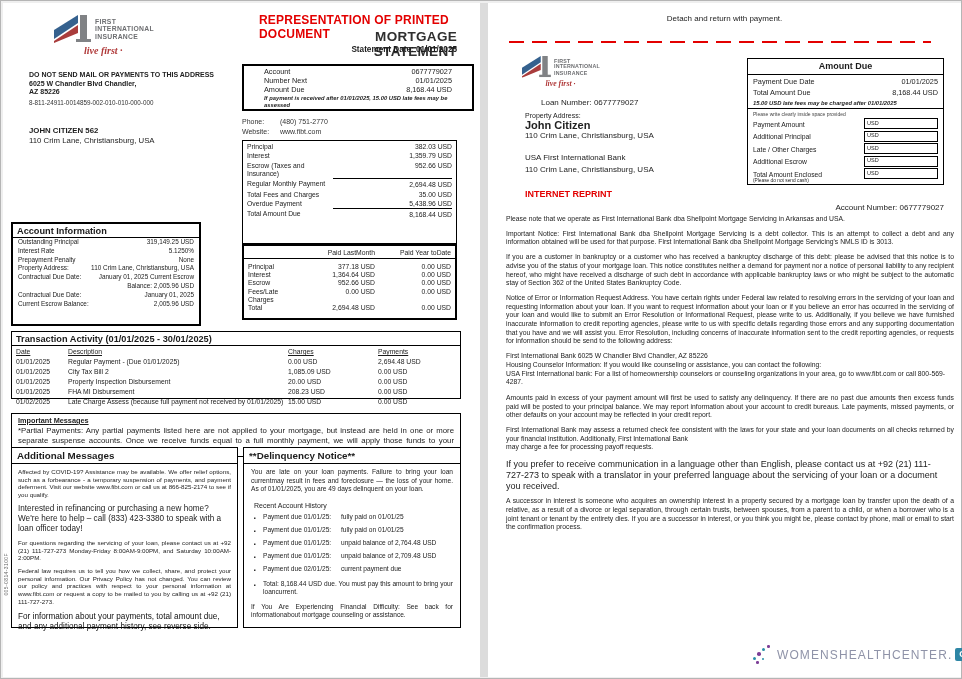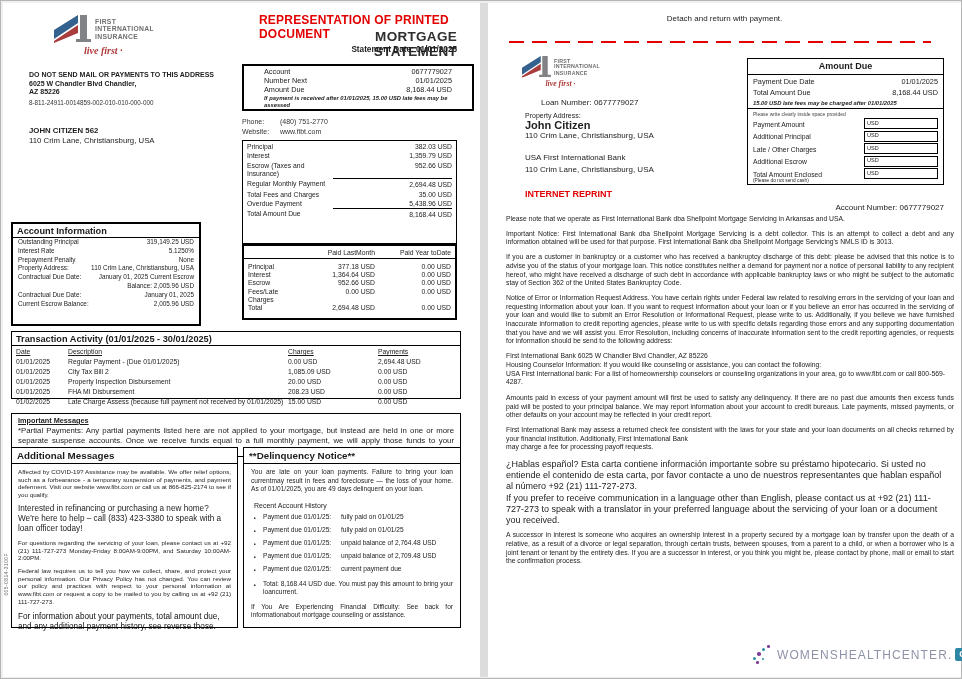--- a/index.html
+++ b/index.html
@@ -353,21 +353,21 @@
     <div class="imp-body">*Partial Payments: Any partial payments listed here are not applied to your mortgage, but instead are held in one or more separate suspense accounts. Once we receive funds equal to a full monthly payment, we will apply those funds to your mortgage.</div>
   </div>
 
   <div class="bx add-box">
     <div class="add-title">Additional Messages</div>
     <div class="add-body">
       <div class="sm">Affected by COVID-19? Assistance may be available. We offer relief options, such as a forbearance - a temporary suspension of payments, and payment deferment. Visit our website www.fibt.com or call us at 866-825-2174 to see if you qualify.</div>
       <div class="md">Interested in refinancing or purchasing a new home? We're here to help – call (833) 423-3380 to speak with a loan officer today!</div>
       <div class="sm">For questions regarding the servicing of your loan, please contact us at +92 (21) 111-727-273 Monday-Friday 8:00AM-9:00PM, and Saturday 10:00AM-2:00PM.</div>
       <div class="sm">Federal law requires us to tell you how we collect, share, and protect your personal information. Our Privacy Policy has not changed. You can review our policy and practices with respect to your personal information at www.fibt.com or request a copy to be mailed to you by calling us at +92 (21) 111-727-273.</div>
-      <div class="md last">For information about your payments, total amount due, and any additional payment history, see reverse those.</div>
+      <div class="md last">For information about your payments, total amount due, and any additional payment history, see reverse side.</div>
     </div>
   </div>
 
   <div class="bx del-box">
     <div class="del-title">**Delinquency Notice**</div>
     <div class="del-body">
       <div class="del-intro">You are late on your loan payments. Failure to bring your loan currentmay result in fees and foreclosure — the loss of your home. As of 01/01/2025, you are 49 days delinquent on your loan.</div>
       <div class="del-hist">Recent Account History</div>
       <div>
 
@@ -488,21 +488,20 @@
     <p>Please note that we operate as First International Bank dba Shellpoint Mortgage Servicing in Arkansas and USA.</p>
     <p>Important Notice: First International Bank dba Shellpoint Mortgage Servicing is a debt collector. This is an attempt to collect a debt and any information obtained will be used for that purpose. First International Bank dba Shellpoint Mortgage Servicing's NMLS ID is 3013.</p>
     <p>If you are a customer in bankruptcy or a customer who has received a bankruptcy discharge of this debt: please be advised that this notice is to advise you of the status of your mortgage loan. This notice constitutes neither a demand for payment nor a notice of personal liability to any recipient hereof, who might have received a discharge of such debt in accordance with applicable bankruptcy laws or who might be subject to the automatic stay of Section 362 of the United States Bankruptcy Code.</p>
     <p>Notice of Error or Information Request Address. You have certain rights under Federal law related to resolving errors in the servicing of your loan and requesting information about your loan. If you want to request information about your loan or if you believe an error has occurred in the servicing of your loan and would like to submit an Error Resolution or Informational Request, please write to us. Additionally, if you believe we have furnished inaccurate information to credit reporting agencies, please write to us with specific details regarding those errors and any supporting documentation that you have and we will assist you. Error Resolution, including concerns of inaccurate information sent to the credit reporting agencies, or requests for information should be send to the following address:</p>
     <p class="nj">First International Bank 6025 W Chandler Blvd Chandler, AZ 85226</p>
     <p class="nj">Housing Counselor Information: If you would like counseling or assistance, you can contact the following:</p>
     <p class="nj-end">USA First International bank: For a list of homeownership counselors or counseling organizations in your area, go to www.fibt.com or call 800-569-4287.</p>
     <p>Amounts paid in excess of your payment amount will first be used to satisfy any delinquency. If there are no past due amounts then excess funds paid will be posted to your principal balance. We may report information about your account to credit bureaus. Late payments, missed payments, or other defaults on your account may be reflected in your credit report.</p>
     <p class="half">First International Bank may assess a returned check fee consistent with the laws for your state and your loan documents on all checks returned by your financial institution. Additionally, First International Bank</p>
     <p class="nj-end">may charge a fee for processing payoff requests.</p>
-    <p class="big">¿Hablas español? Esta carta contiene información importante sobre su préstamo hipotecario. Si usted no entiende el contenido de esta carta, por favor contacte a uno de nuestros representantes que hablan español al número +92 (21) 111-727-273.</p>
     <p class="big">If you prefer to receive communication in a language other than English, please contact us at +92 (21) 111-727-273 to speak with a translator in your preferred language about the servicing of your loan or a document you received.</p>
     <p class="succ">A successor in interest is someone who acquires an ownership interest in a property secured by a mortgage loan by transfer upon the death of a relative, as a result of a divorce or legal separation, through certain trusts, between spouses, from a parent to a child, or when a borrower who is a joint tenant or tenant by the entirety dies. If you are a successor in interest, or you think you might be, please contact by phone, mail or email to start the confirmation process.</p>
   </div>
 
   <div class="flogo">
     <span class="dots">
       <i style="left:0;top:12px;width:3px;height:3px;background:#2a8fa8"></i>
       <i style="left:4px;top:7px;width:3.5px;height:3.5px;background:#7d3f98"></i>
       <i style="left:9px;top:3px;width:3px;height:3px;background:#2a8fa8"></i>
       <i style="left:14px;top:0;width:2.5px;height:2.5px;background:#7d3f98"></i>

